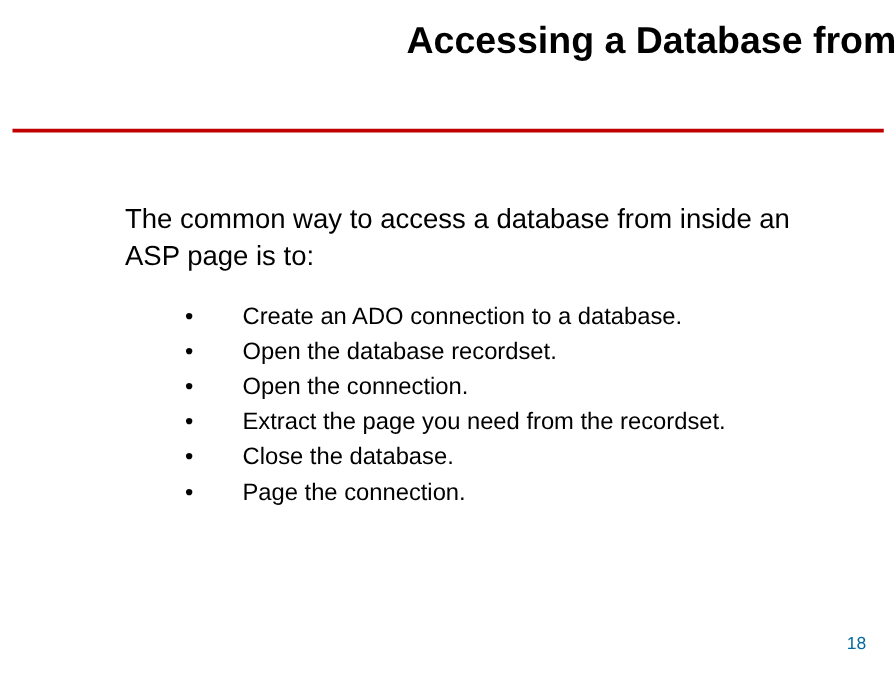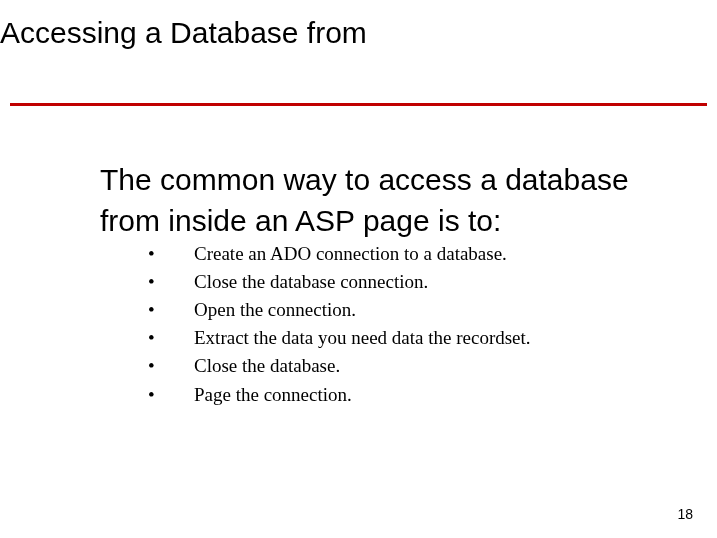--- a/index.html
+++ b/index.html
@@ -12,90 +12,89 @@
     color: #000000;
     position: relative;
   }
   .slide {
     width: 717px;
     height: 538px;
     position: relative;
     box-sizing: border-box;
   }
   .title {
-    font-weight: normal;
+    font-weight: bold;
     font-size: 30px;
-    text-align: left;
+    text-align: right;
     padding-top: 14px;
     line-height: 1.25;
   }
   .rule {
     position: absolute;
     left: 10px;
     right: 10px;
     top: 103px;
     height: 0;
     border-top: 3px solid #c00000;
   }
   .intro {
     position: absolute;
     top: 160px;
     left: 100px;
     right: 60px;
-    font-size: 30px;
+    font-size: 22px;
     line-height: 1.35;
   }
   .bullets {
     position: absolute;
     top: 240px;
     left: 148px;
     right: 40px;
     font-size: 19px;
     line-height: 1.48;
     list-style: none;
     margin: 0;
     padding: 0;
   }
   .bullets li {
     position: relative;
     padding-left: 46px;
-    font-family: Liberation Serif, serif;
   }
   .bullets li::before {
     content: "•";
     position: absolute;
     left: 0;
     font-size: 19px;
     color: #000;
   }
   .pagenum {
     position: absolute;
     bottom: 16px;
     right: 24px;
     font-size: 14px;
-    color: #000000;
+    color: #0369a1;
   }
 </style>
 </head>
 <body>
 
 <div class="slide">
 
   <div class="title">
     <span>Accessing a Database from</span><br>
   </div>
 
   <div class="rule"></div>
 
   <div class="intro">The common way to access a database from inside an ASP page is to:</div>
 
   <ul class="bullets">
     <li><span>Create an ADO connection to a database.</span></li>
-    <li><span>Close the database connection.</span></li>
+    <li><span>Open the database recordset.</span></li>
     <li><span>Open the connection.</span></li>
-    <li><span>Extract the data you need data the recordset.</span></li>
+    <li><span>Extract the page you need from the recordset.</span></li>
     <li><span>Close the database.</span></li>
     <li><span>Page the connection.</span></li>
   </ul>
 
   <div class="pagenum">18</div>
 
 </div>
 
 </body></html>

